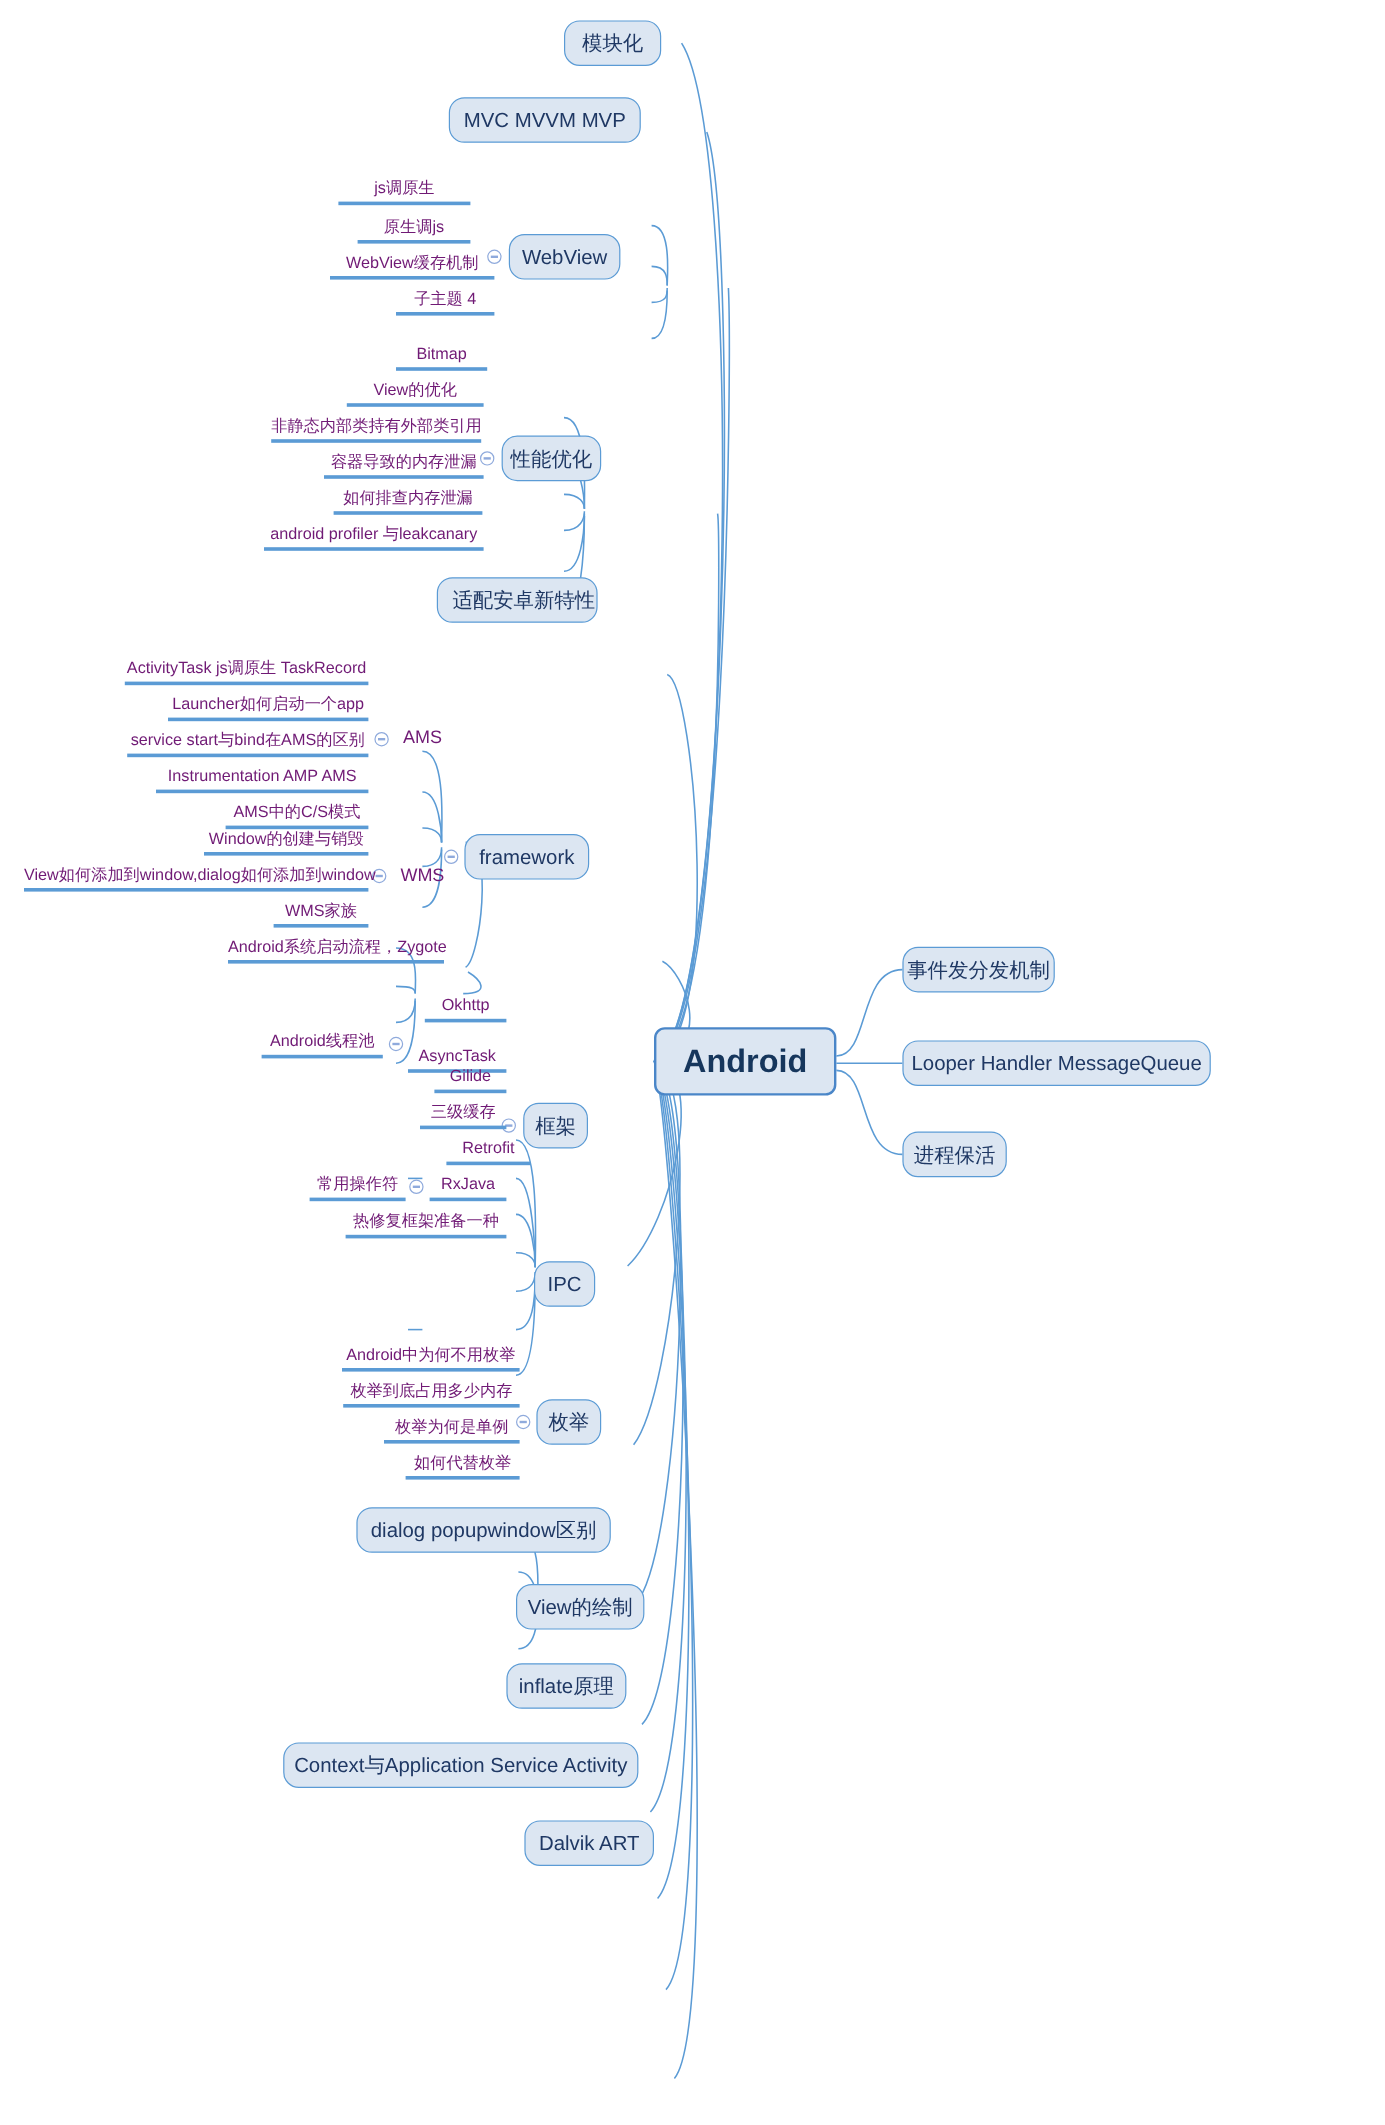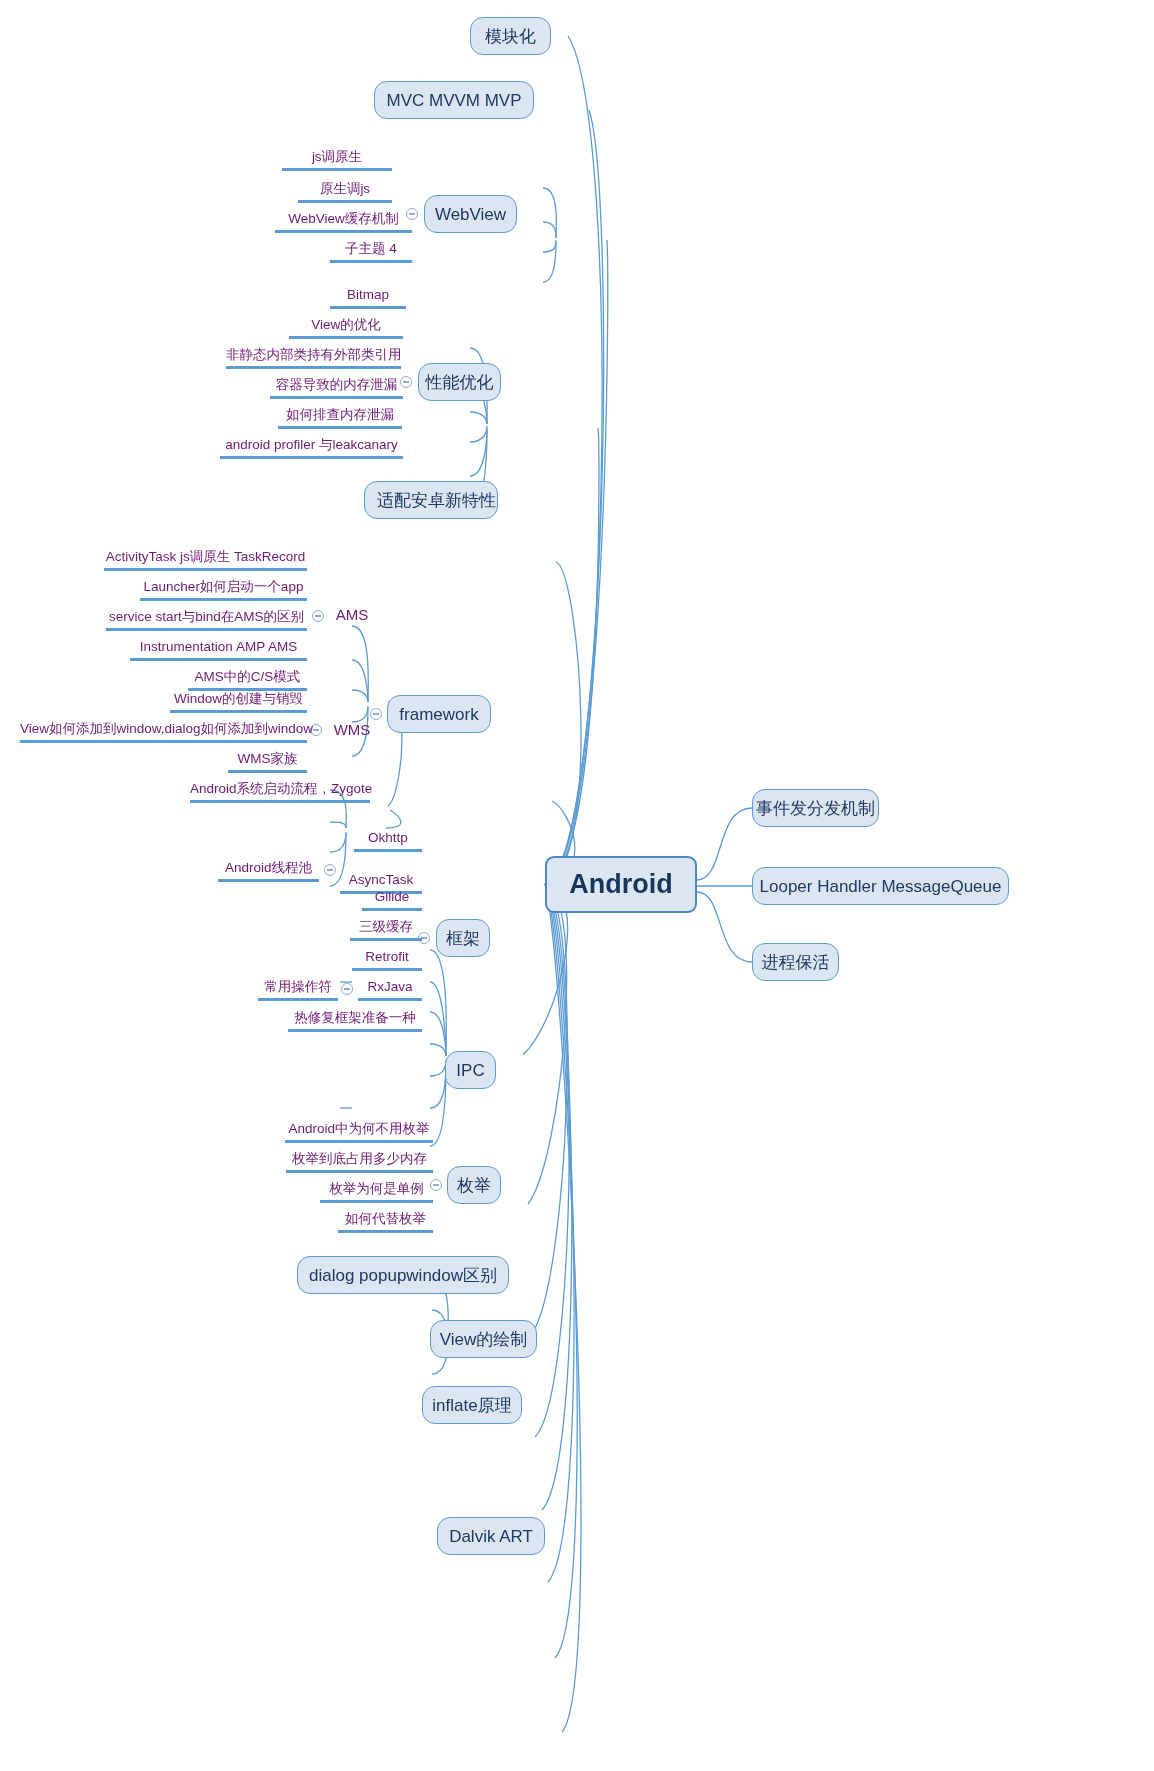--- a/index.html
+++ b/index.html
@@ -254,21 +254,21 @@
   <div class="toggle" style="left:324px;top:864px;"></div>
   <div class="leaf" style="left:218px;top:861px;width:101px;">
     <span>Android线程池</span>
   </div>
   <div class="leaf" style="left:362px;top:890px;width:60px;">
     <span>Gilide</span>
   </div>
   <div class="leaf" style="left:350px;top:920px;width:72px;">
     <span>三级缓存</span>
   </div>
-  <div class="leaf" style="left:352px;top:950px;width:70px;">
+  <div class="leaf" style="left:372px;top:950px;width:70px;">
     <span>Retrofit</span>
   </div>
   <div class="leaf" style="left:358px;top:980px;width:64px;">
     <span>RxJava</span>
   </div>
   <div class="toggle" style="left:341px;top:983px;"></div>
   <div class="leaf" style="left:258px;top:980px;width:80px;">
     <span>常用操作符</span>
   </div>
   <div class="leaf" style="left:288px;top:1011px;width:134px;">
@@ -301,18 +301,21 @@
   </div>
 
   <div class="node l1" style="left:430px;top:1320px;width:107px;height:38px;">
     <span>View的绘制</span>
   </div>
 
   <div class="node l1" style="left:422px;top:1386px;width:100px;height:38px;">
     <span>inflate原理</span>
   </div>
 
+  <div class="node l1" style="left:236px;top:1452px;width:296px;height:38px;">
+    <span>Context与Application Service Activity</span>
+  </div>
 
   <div class="node l1" style="left:437px;top:1517px;width:108px;height:38px;">
     <span>Dalvik ART</span>
   </div>
 
 </div>
 
 </body></html>

